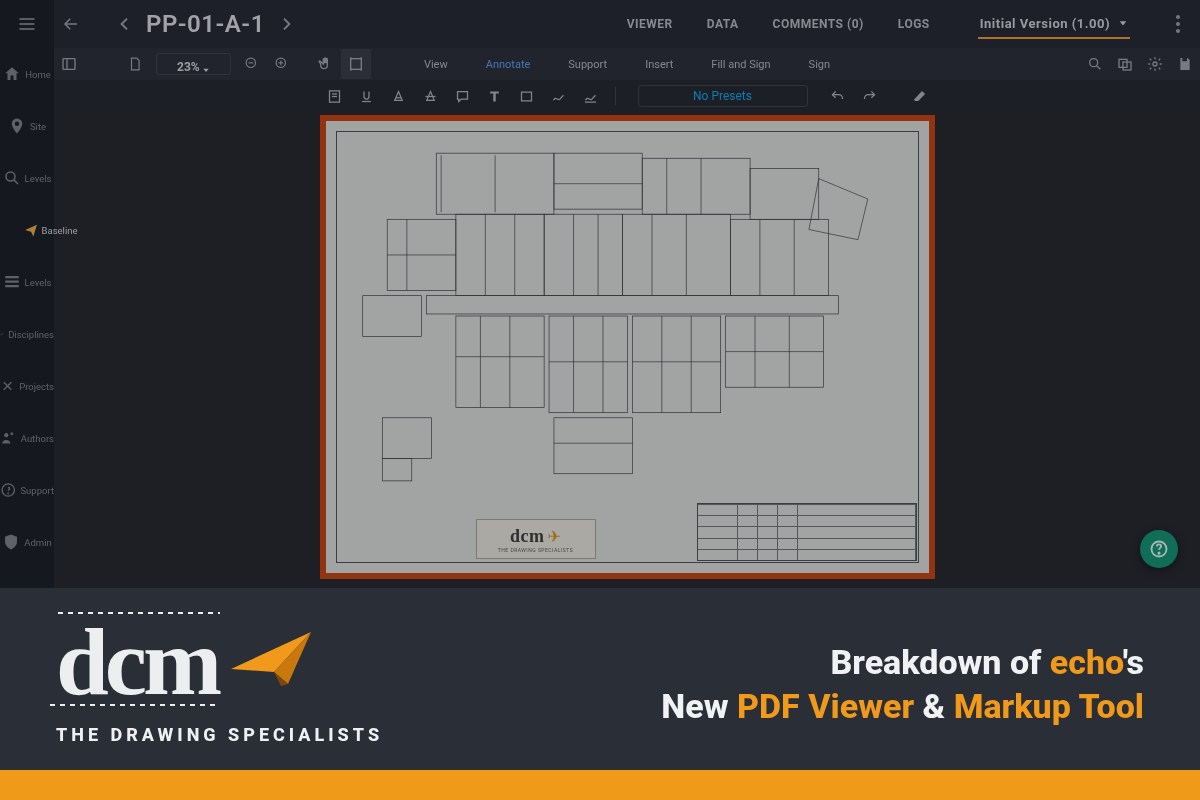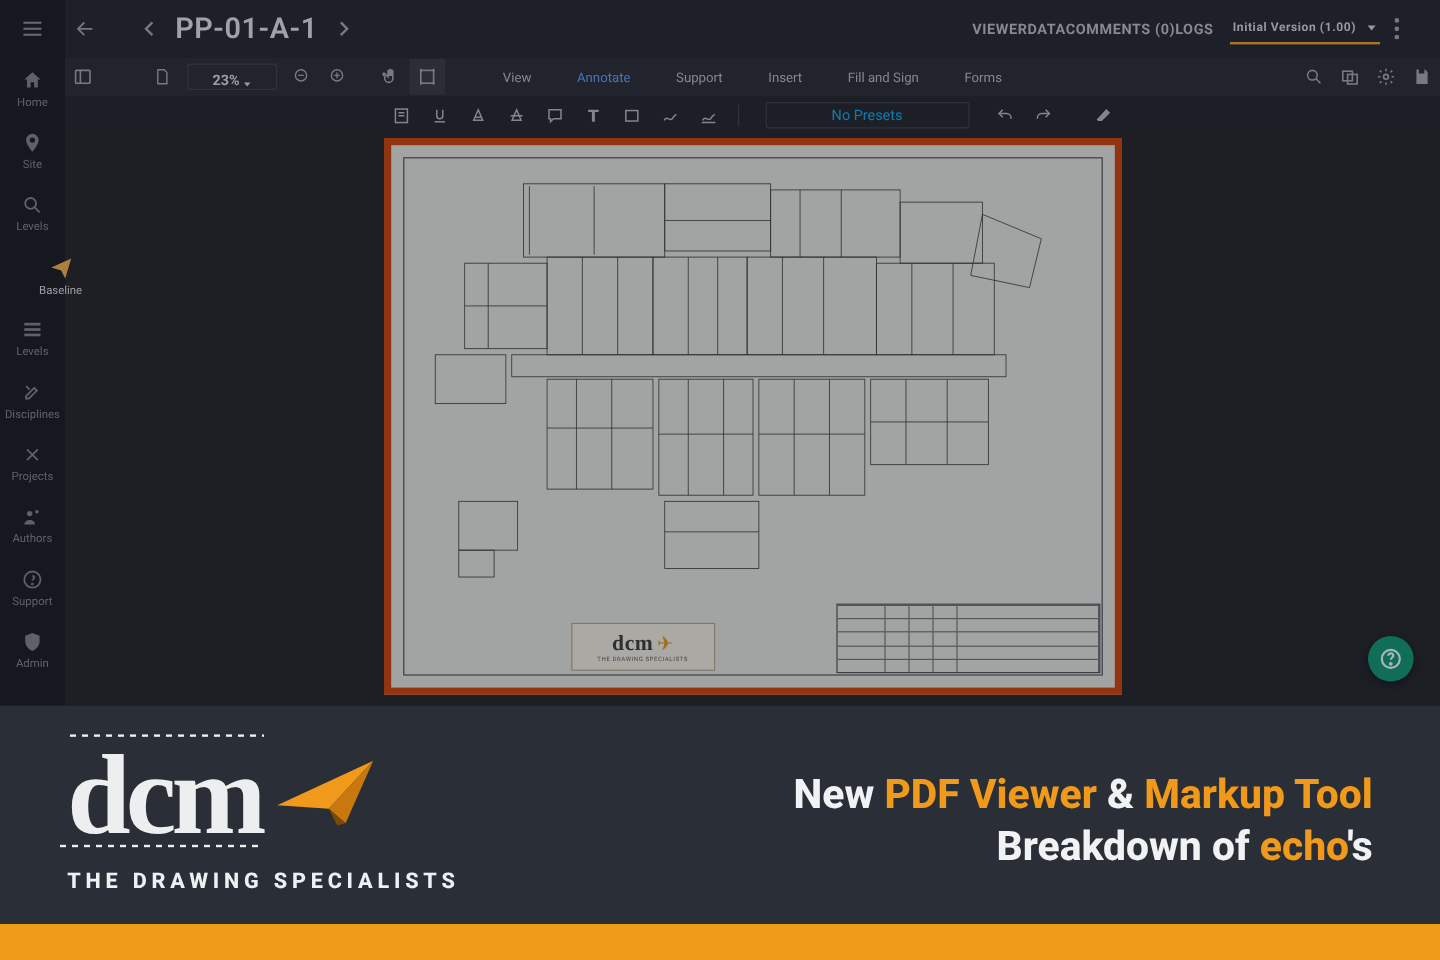--- a/index.html
+++ b/index.html
@@ -5,33 +5,33 @@
   * { box-sizing: border-box; margin: 0; padding: 0; }
   html, body { width: 1200px; height: 800px; overflow: hidden; font-family: -apple-system, "Segoe UI", Roboto, Arial, sans-serif; background: #1c2028; color: #b8bbc2; }
   body { position: relative; }
 
   
   .dim { position:absolute; inset:0; background: rgba(20,22,28,0.28); pointer-events:none; z-index:50; }
 
   
   .rail { position:absolute; left:0; top:0; width:54px; height:588px; background:#171a20; display:flex; flex-direction:column; align-items:center; font-size:9.5px; z-index:5;}
   .rail-burger { height:48px; display:flex; align-items:center; justify-content:center; color:#8a8d94; }
-  .rail-item { display:flex; flex-direction:column; align-items:center; justify-content:center; gap:4px; height:52px; width:54px; color:#7c7f86; cursor:pointer; }
+  .rail-item { display:flex; flex-direction:row; align-items:center; justify-content:center; gap:4px; height:52px; width:54px; color:#7c7f86; cursor:pointer; }
   .rail-item.active { color:#e8a84a;margin-left:47px; }
   .rail-item.active .rail-label { color:#cfd1d6; }
   .rail-label { font-size:9.5px; color:#7c7f86; }
   .rail svg { display:block; }
 
   
   .topbar { position:absolute; left:54px; right:0; top:0; height:48px; background:#20242d; display:flex; align-items:center; z-index:3;}
   .navback, .navchev { width:34px; height:34px; display:flex; align-items:center; justify-content:center; color:#9b9ea6; cursor:pointer;}
   .doc-title { font-size:24px; font-weight:600; color:#d7d9de; padding:0 4px; letter-spacing:0.5px;}
-  .top-tabs { margin-left:auto; display:flex; align-items:center; padding-right:22px; font-size:12px; font-weight:700; letter-spacing:0.5px;}
+  .top-tabs { margin-left:auto; display:flex; align-items:center; gap:34px; padding-right:8px; font-size:12px; font-weight:700; letter-spacing:0.5px;}
   .top-tab { color:#b4b6bd; cursor:pointer; }
-  .version-sel { display:flex; align-items:center; gap:8px; border-bottom:2px solid #e39a2e; padding:6px 2px; font-size:10px; color:#c9ccd2; margin-left:14px; cursor:pointer;}
+  .version-sel { display:flex; align-items:center; gap:8px; border-bottom:2px solid #e39a2e; padding:6px 2px; font-size:13px; color:#c9ccd2; margin-left:14px; cursor:pointer;}
   .kebab { width:28px; display:flex; justify-content:center; color:#9b9ea6; cursor:pointer;}
 
   
   .vt1 { position:absolute; left:54px; right:0; top:48px; height:32px; background:#262a34; display:flex; align-items:center; font-size:12px; z-index:3;}
   .vt1 .ic { width:30px; height:30px; display:flex; align-items:center; justify-content:center; color:#9ea1a8; cursor:pointer;}
   .zoom { display:flex; align-items:flex-end; gap:2px; padding:0 20px; border:1px solid #3b3f48; border-radius:3px; height:22px; margin:0 6px; font-weight:700; color:#cfd1d6;}
   .vt1-center { position:absolute; left:50%; transform:translateX(-50%); display:flex; align-items:center; gap:2px; }
   .vt1-tab { padding:0 18px; height:32px; display:flex; align-items:center; color:#b0b3ba; cursor:pointer; font-size:11px;}
   .vt1-tab.active { color:#5b9af2; }
   .vt1-right { margin-left:auto; display:flex; align-items:center; }
@@ -60,21 +60,21 @@
   .stamp-plane { color:#d98e1e; font-size:16px; margin-left:3px;}
 
   
   .fab { position:absolute; right:22px; top:530px; width:38px; height:38px; border-radius:50%; background:#0e8f6e; display:flex; align-items:center; justify-content:center; color:#dff5ee; z-index:40; box-shadow:0 2px 8px rgba(0,0,0,0.5); cursor:pointer;}
 
   
   .promo { position:absolute; left:0; right:0; bottom:0; height:212px; background:#2a2e36; z-index:60;}
   .promo .orange-strip { position:absolute; left:0; right:0; bottom:0; height:30px; background:#f09a1a;}
   .promo-content { position:absolute; inset:0; display:flex; align-items:center; padding:0 56px 20px 56px;}
   .logo-block { display:flex; flex-direction:column; gap:8px; }
-  .dcm-logo { display:flex; align-items:flex-end; gap:2px; }
+  .dcm-logo { display:flex; gap:2px; }
   .dcm-word { font-family: "Times New Roman", serif; font-size:95px; font-weight:700; color:#eceef0; letter-spacing:-4px; line-height:0.8; position:relative;}
   .dcm-word::before { content:""; position:absolute; left:2px; right:-2px; top:-12px; height:2px; background:repeating-linear-gradient(90deg,#eceef0 0 5px, transparent 5px 10px); }
   .dcm-word::after { content:""; position:absolute; left:-6px; right:2px; bottom:-6px; height:2px; background:repeating-linear-gradient(90deg,#eceef0 0 5px, transparent 5px 10px); }
   .tagline { font-size:18px; font-weight:800; color:#eef0f2; letter-spacing:4px; margin-top:16px;}
   .promo-text { margin-left:auto; text-align:right; }
   .pt-line { font-size:34px; font-weight:800; color:#f1f2f4; line-height:1.3; }
   .pt-accent { color:#f0991a; }
   .paper-plane { margin-left:6px; display:inline-block;}
 </style>
 </head>
@@ -249,21 +249,21 @@
         </svg>
     </div>
   </div>
 
   <div class="vt1-center">
     <div class="vt1-tab">View</div>
     <div class="vt1-tab active">Annotate</div>
     <div class="vt1-tab">Support</div>
     <div class="vt1-tab">Insert</div>
     <div class="vt1-tab">Fill and Sign</div>
-    <div class="vt1-tab">Forms</div>
+    <div class="vt1-tab">Sign</div>
   </div>
 
   <div class="vt1-right">
     <div class="ic">
         <svg width="16" height="16" viewBox="0 0 24 24" fill="none" stroke="currentColor" stroke-width="2">
           <circle cx="10" cy="10" r="6"></circle>
           <line x1="20" y1="20" x2="14.5" y2="14.5"></line>
         </svg>
       </div>
     <div class="ic">
@@ -478,21 +478,21 @@
               <polygon points="5,45 85,8 48,48" fill="#f0991a"></polygon>
               <polygon points="48,48 85,8 62,60" fill="#c9780e"></polygon>
               <polygon points="48,48 55,62 62,60" fill="#7a4a09"></polygon>
             </svg>
         </span>
       </div>
       <div class="tagline">THE DRAWING SPECIALISTS</div>
     </div>
     <div class="promo-text">
       <div class="pt-line">
+        <span>Breakdown of </span><span class="pt-accent">echo</span><span>'s</span>
+      </div>
+      <div class="pt-line">
         <span>New </span><span class="pt-accent">PDF Viewer</span><span> &amp; </span><span class="pt-accent">Markup Tool</span>
-      </div>
-      <div class="pt-line">
-        <span>Breakdown of </span><span class="pt-accent">echo</span><span>'s</span>
       </div>
     </div>
   </div>
   <div class="orange-strip"></div>
 </div>
 
 </body></html>

